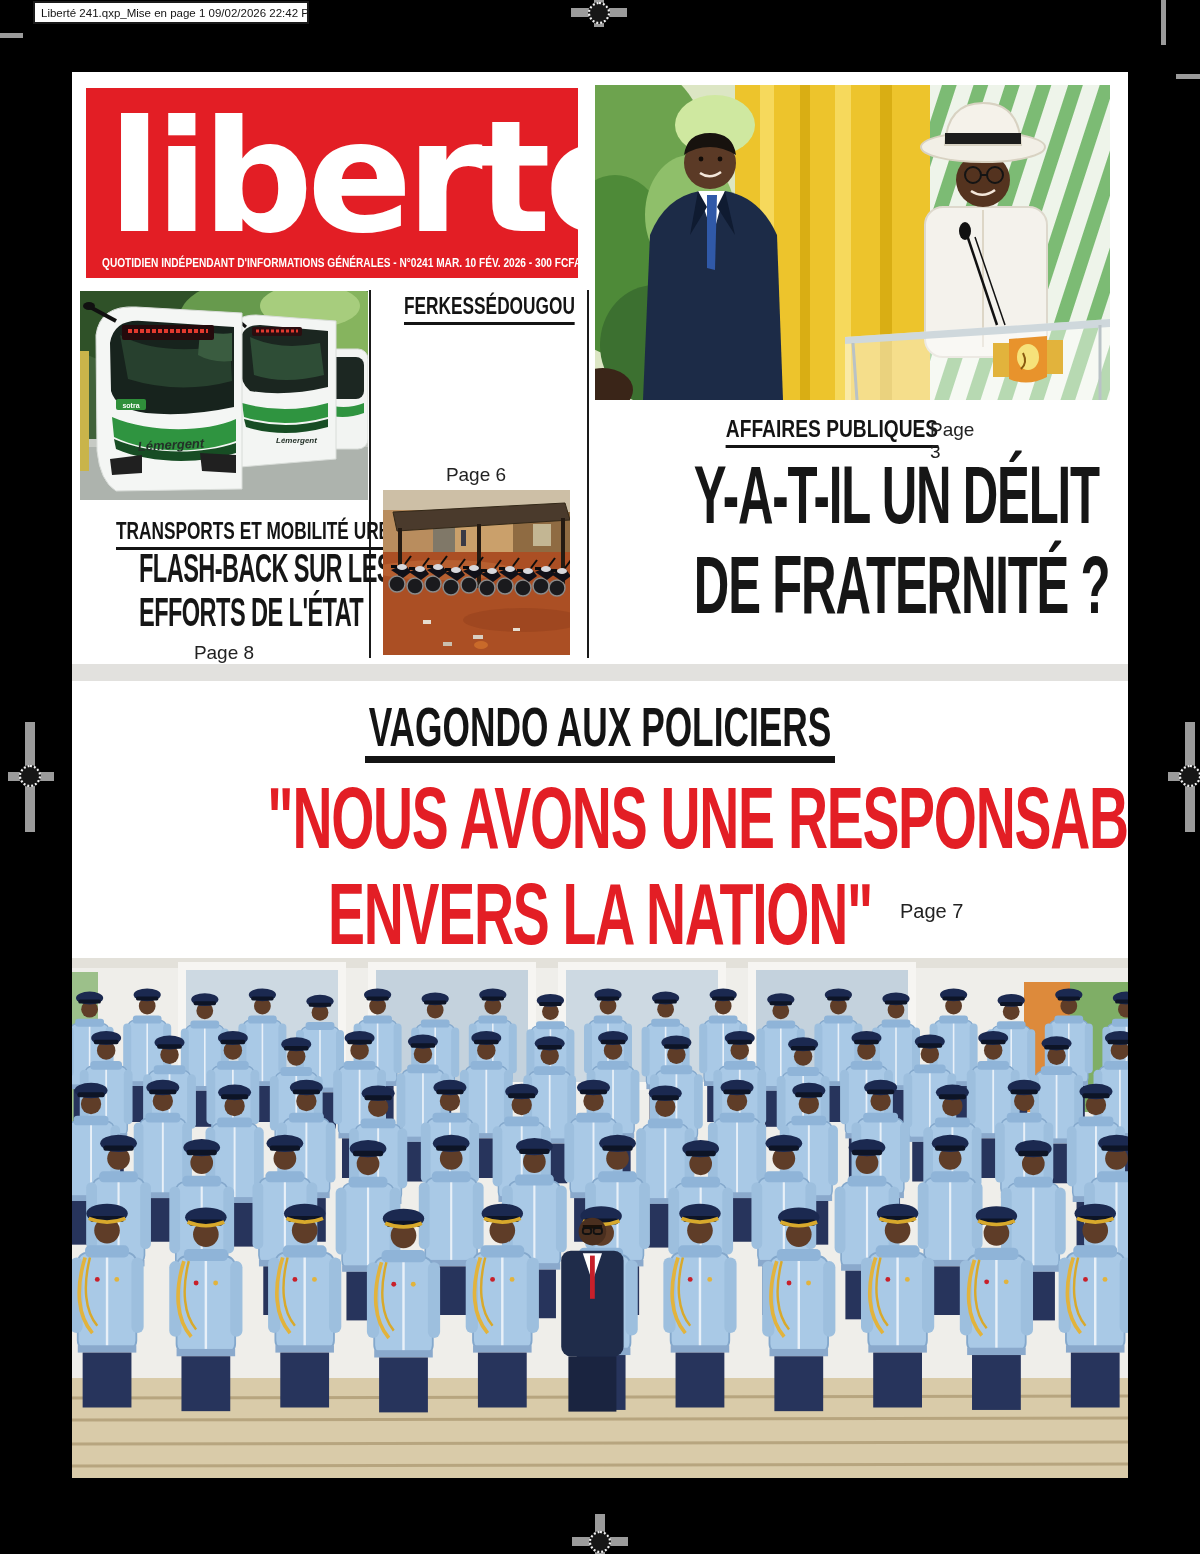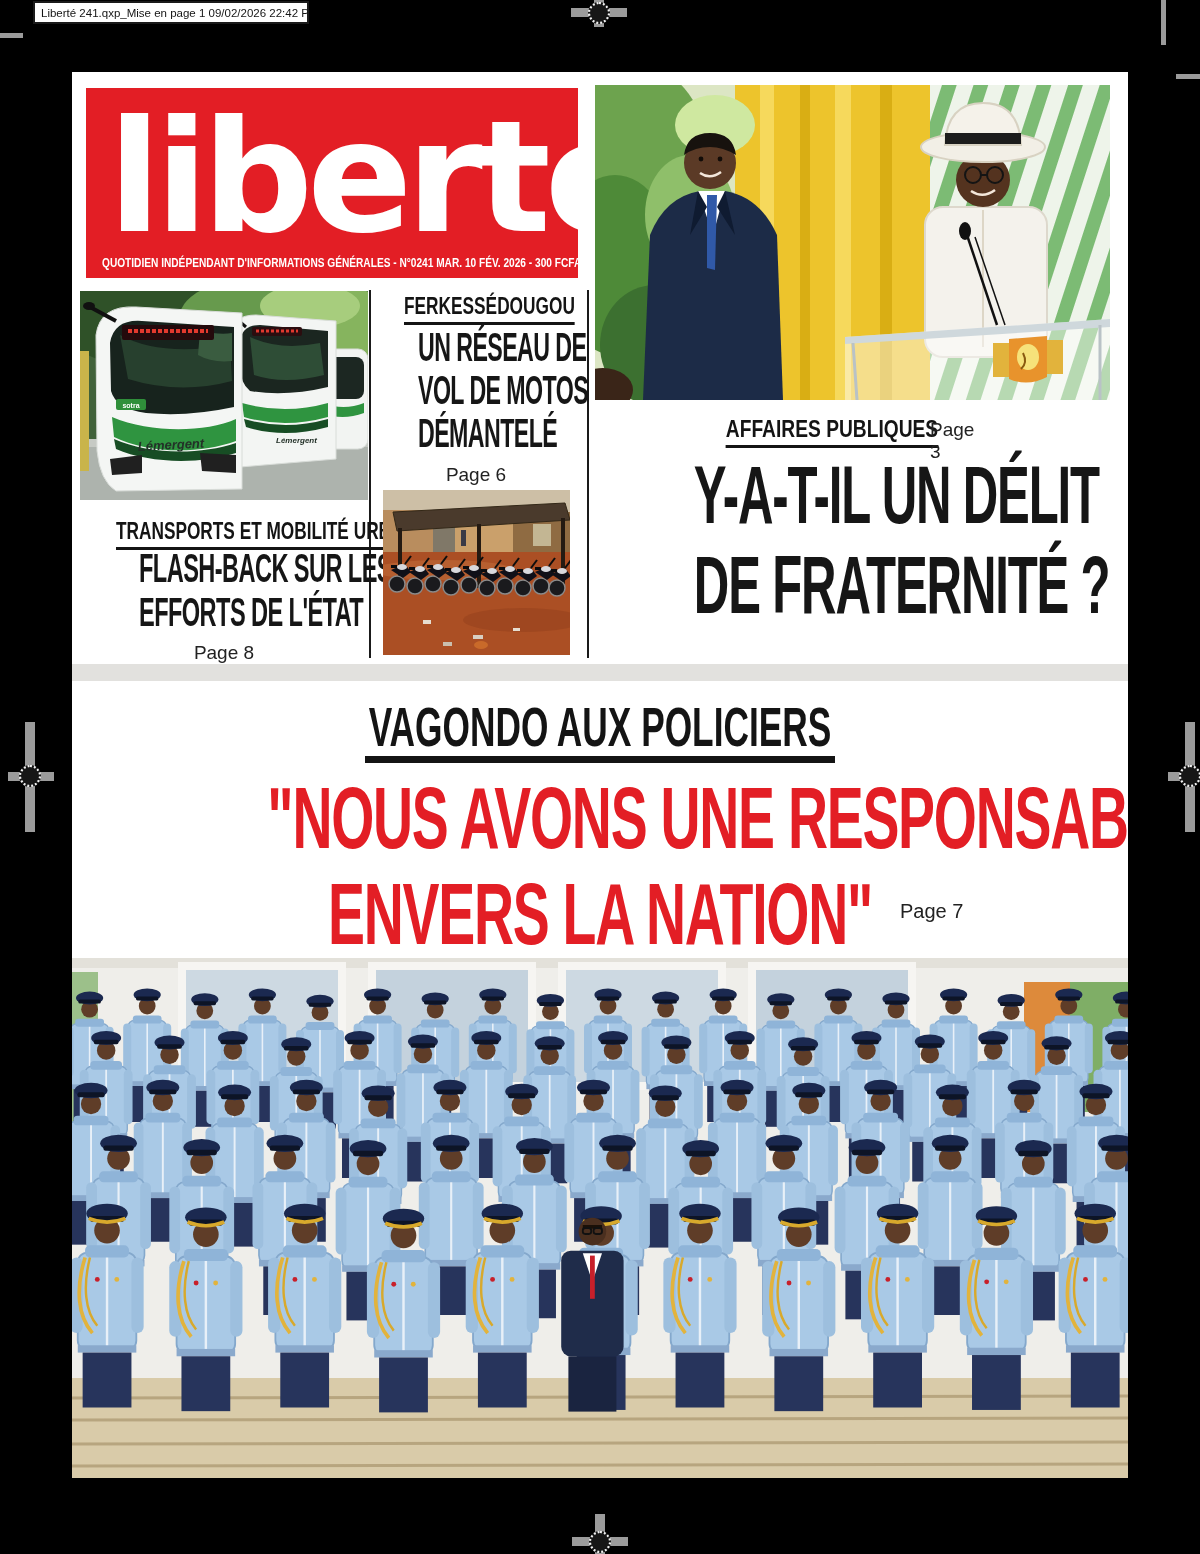--- a/index.html
+++ b/index.html
@@ -248,25 +248,20 @@
     <div class="vdiv" style="left:515px;top:218px;height:368px;"></div>
 
     <div class="k k-trans"><span class="u">TRANSPORTS ET MOBILITÉ URBAINE</span></div>
     <div class="hl hl-trans">
       <span class="ln">FLASH-BACK SUR LES</span>
       <span class="ln">EFFORTS DE L'ÉTAT</span>
     </div>
     <div class="pgref" style="left:8px;top:570px;width:288px;">Page 8</div>
 
     <div class="k k-moto"><span class="u">FERKESSÉDOUGOU</span></div>
-    <div class="hl hl-moto">
-      <span class="ln">UN RÉSEAU DE</span>
-      <span class="ln">VOL DE MOTOS</span>
-      <span class="ln">DÉMANTELÉ</span>
-    </div>
     <div class="pgref" style="left:304px;top:392px;width:200px;">Page 6</div>
 
     <div class="photo" style="left:311px;top:418px;width:187px;height:165px;">
       <svg viewBox="0 0 187 165" preserveAspectRatio="none">
         <defs>
           <symbol id="mt" overflow="visible">
             <circle cx="8" cy="32" r="8" fill="#1a1a1d" stroke="#8a8a8a" stroke-width="1.5"></circle>
             <path d="M2,18 L16,12 L22,20 L14,26 Z" fill="#101018"></path>
             <ellipse cx="13" cy="15" rx="5" ry="3" fill="#d8d8dc"></ellipse>
             <line x1="16" y1="12" x2="22" y2="4" stroke="#0d0d0d" stroke-width="2"></line>

